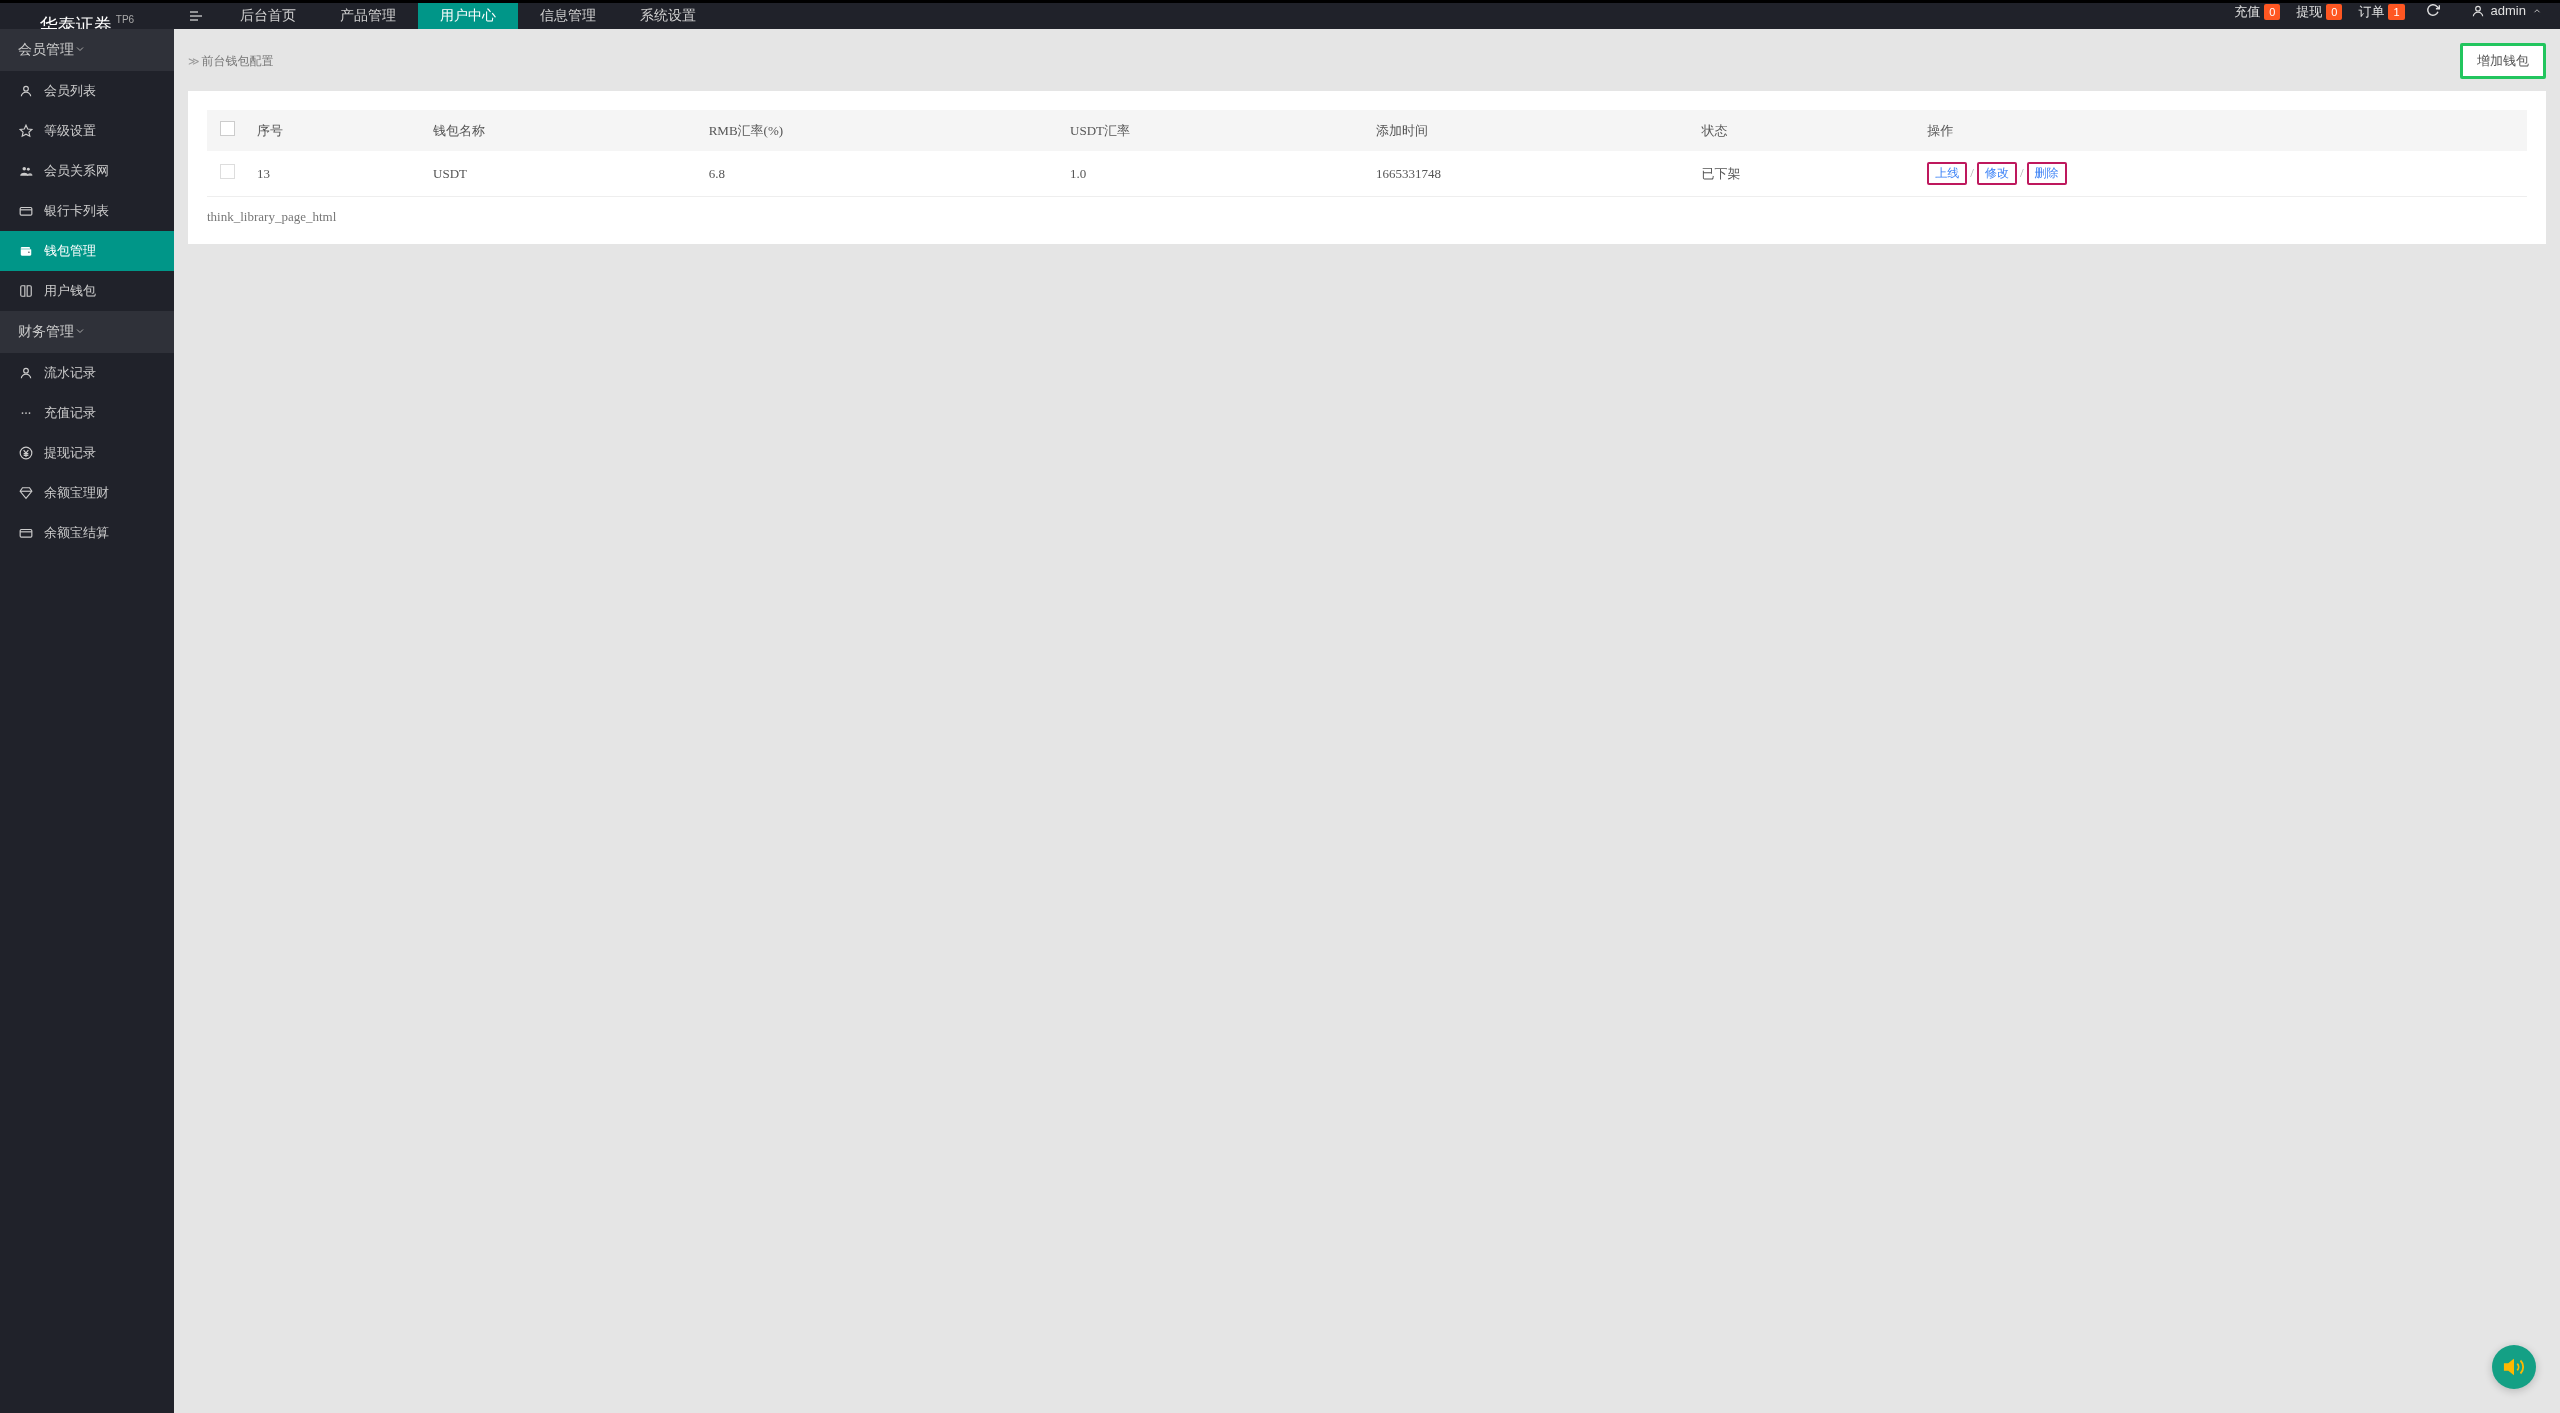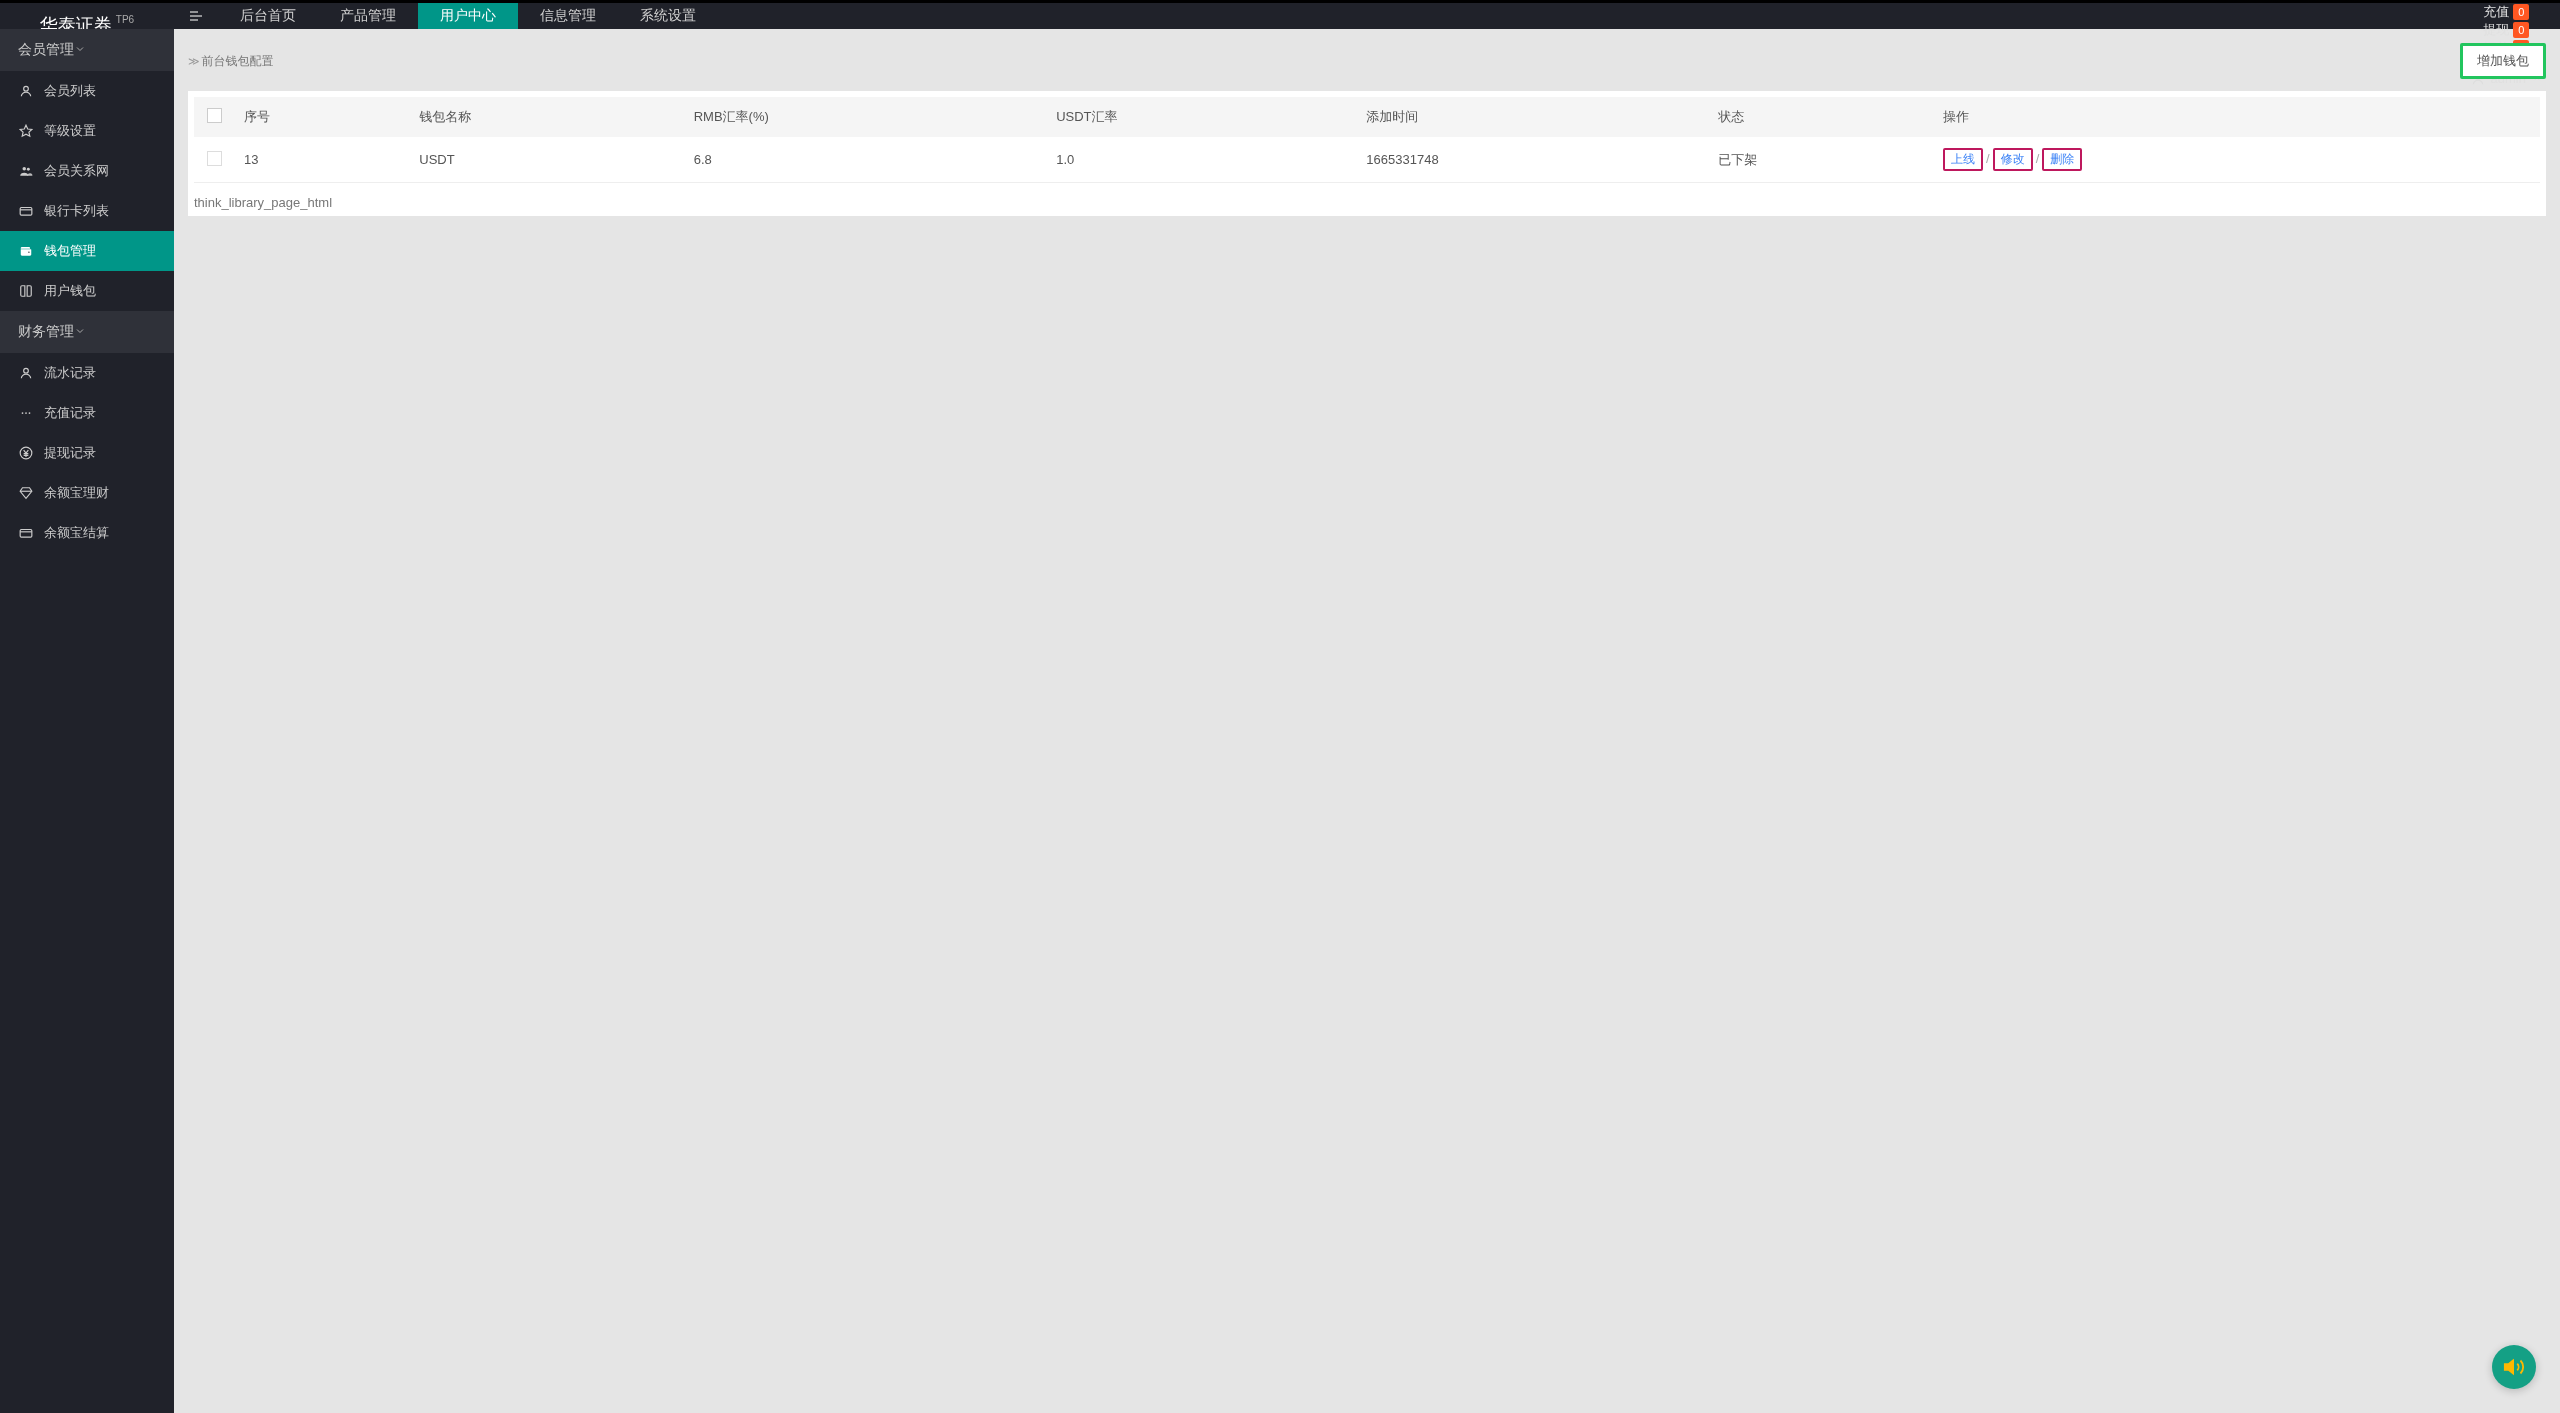--- a/index.html
+++ b/index.html
@@ -11,21 +11,21 @@
 
 .header { display: flex; align-items: stretch; background: #20222a; color: #e0e0e0; height: 26px; }
 .logo { display: flex; align-items: baseline; padding: 0 20px; width: 174px; justify-content: center; }
 .logo-main { font-size: 18px; color: #fff; font-weight: 500; line-height: 44px; }
 .logo-sup { font-size: 10px; color: #aaa; margin-left: 4px; position: relative; top: -8px; }
 .menu-toggle { display: flex; align-items: center; justify-content: center; width: 44px; cursor: pointer; }
 .menu-toggle svg { width: 16px; height: 16px; }
 .nav { display: flex; }
 .nav-item { display: flex; align-items: center; padding: 0 22px; cursor: pointer; font-size: 14px; color: #d0d0d0; }
 .nav-item.active { background: #009688; color: #fff; }
-.header-right { margin-left: auto; display: flex; align-items: center; flex-direction: column; }
+.header-right { margin-left: auto; display: flex; align-items: flex-start; }
 .hr-item { display: flex; align-items: center; padding: 0 8px; cursor: pointer; font-size: 13px; color: #e0e0e0; }
 .badge { display: inline-block; background: #ff5722; color: #fff; border-radius: 2px; font-size: 11px; padding: 0 5px; line-height: 16px; margin-left: 4px; }
 .refresh-btn { width: 40px; justify-content: center; }
 .user-btn { padding: 0 18px; gap: 6px; }
 .user-btn svg, .refresh-btn svg { width: 14px; height: 14px; }
 
 
 .body { display: flex; flex: 1; overflow: hidden; }
 
 
@@ -37,21 +37,21 @@
 .side-icon svg { width: 14px; height: 14px; }
 .chevron svg { width: 12px; height: 12px; }
 
 
 .main { flex: 1; display: flex; flex-direction: column; overflow: auto; padding: 14px; }
 .topbar { display: flex; align-items: center; justify-content: space-between; margin-bottom: 12px; }
 .breadcrumb { display: flex; align-items: center; color: #777; font-size: 12px; gap: 2px; }
 .breadcrumb-icon { font-size: 11px; color: #999; }
 .add-btn { background: #fff; border: 3px solid #22c55e; color: #555; padding: 6px 14px; border-radius: 2px; cursor: pointer; font-size: 13px; }
 
-.card { background: #fff; padding: 6px; }
+.card { background: #fff; padding: 19px; font-family: Liberation Serif, serif; }
 table { width: 100%; border-collapse: collapse; }
 th { background: #f5f5f5; color: #555; font-weight: 500; text-align: left; padding: 11px 10px; font-size: 13px; }
 td { padding: 11px 10px; border-bottom: 1px solid #eee; color: #555; font-size: 13px; }
 th:first-child, td:first-child { width: 40px; text-align: center; }
 .chk { width: 15px; height: 15px; border: 1px solid #ddd; display: inline-block; background: #fff; cursor: pointer; }
 th .chk { border-color: #ccc; }
 .act-btn { display: inline-block; border: 2px solid #be185d; background: #fff; color: #3b82f6; padding: 1px 6px; font-size: 12px; border-radius: 2px; cursor: pointer; }
 .act-sep { color: #aaa; margin: 0 3px; }
 .footer-text { color: #777; font-size: 13px; margin-top: 12px; }
 

